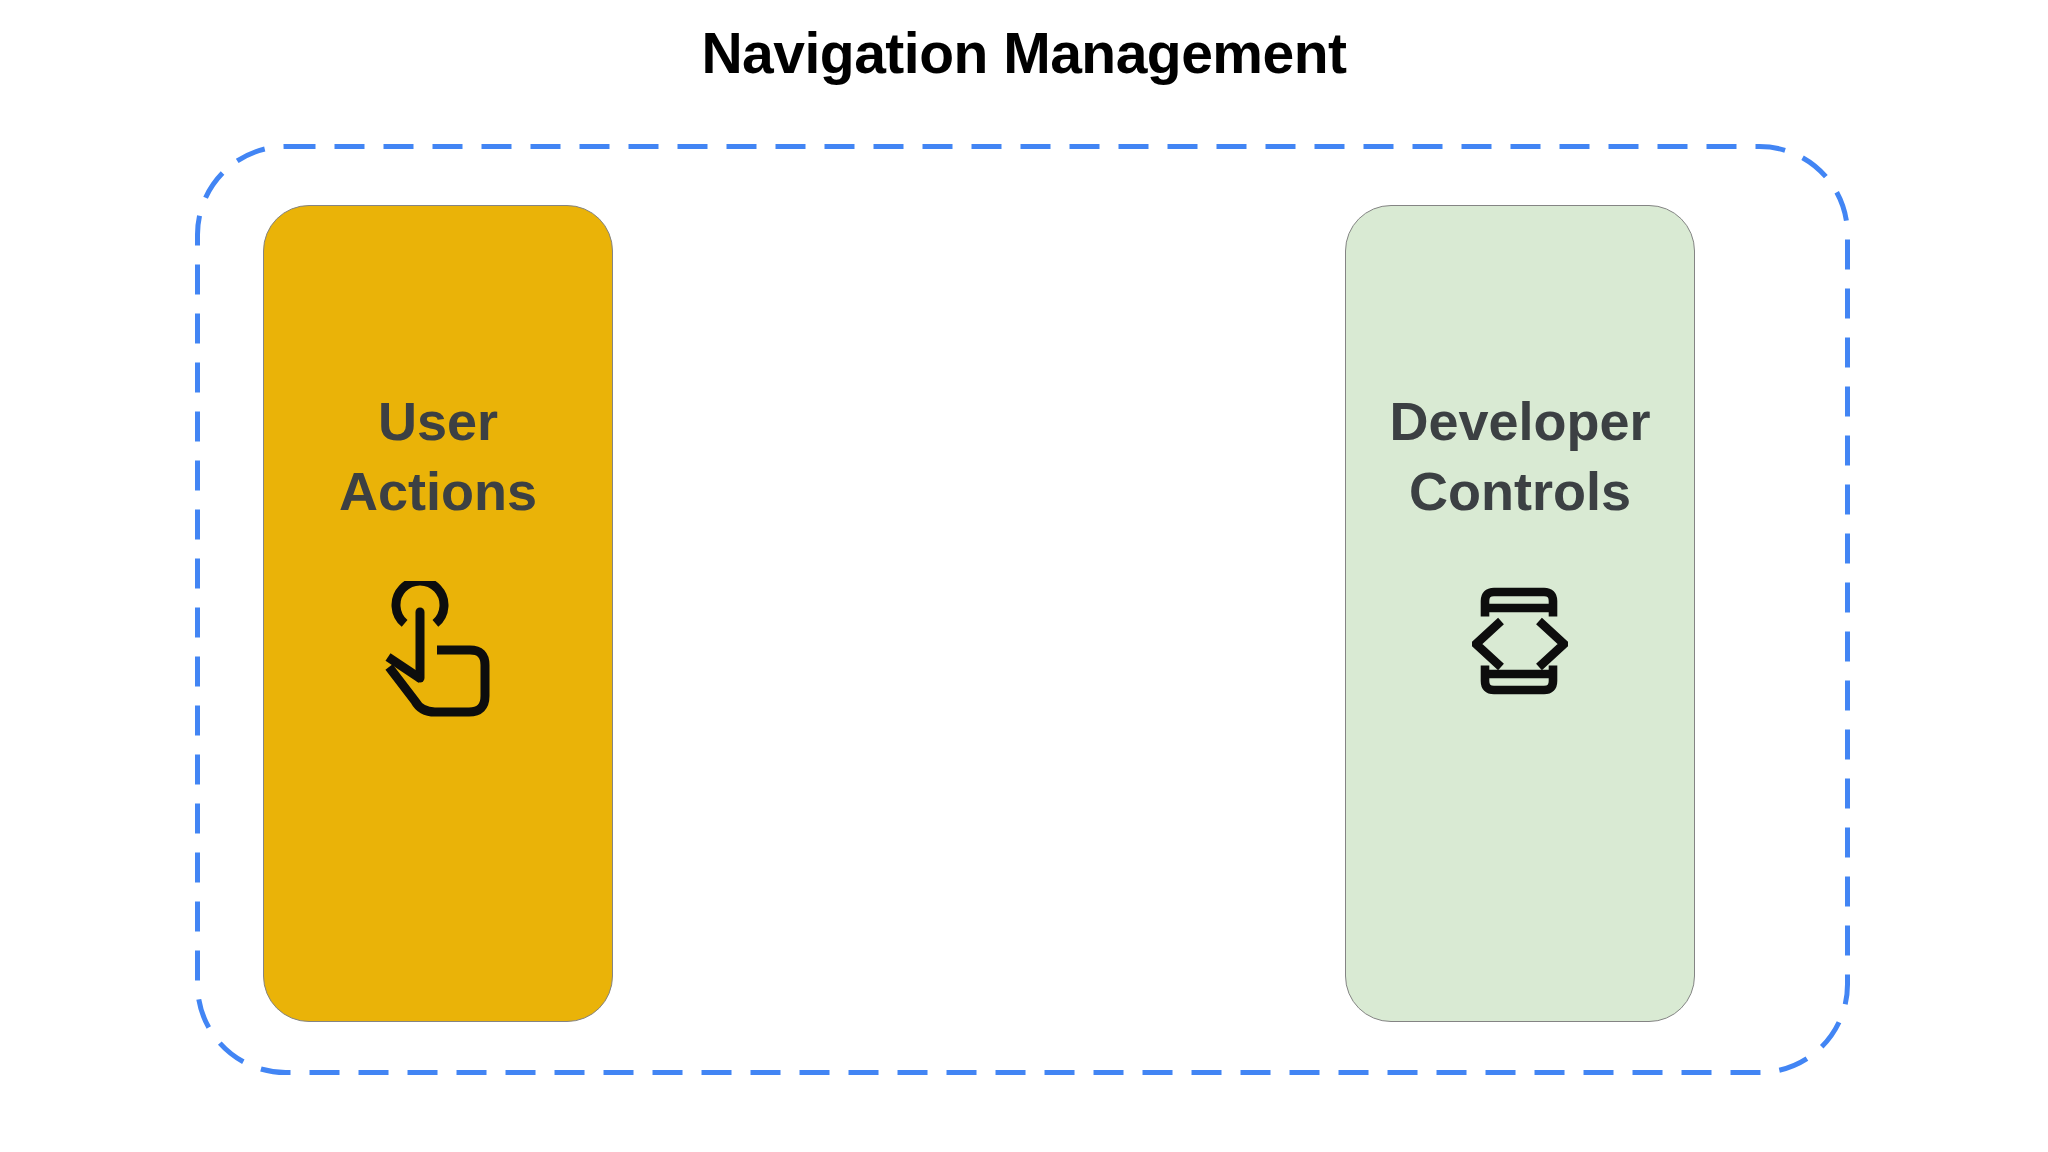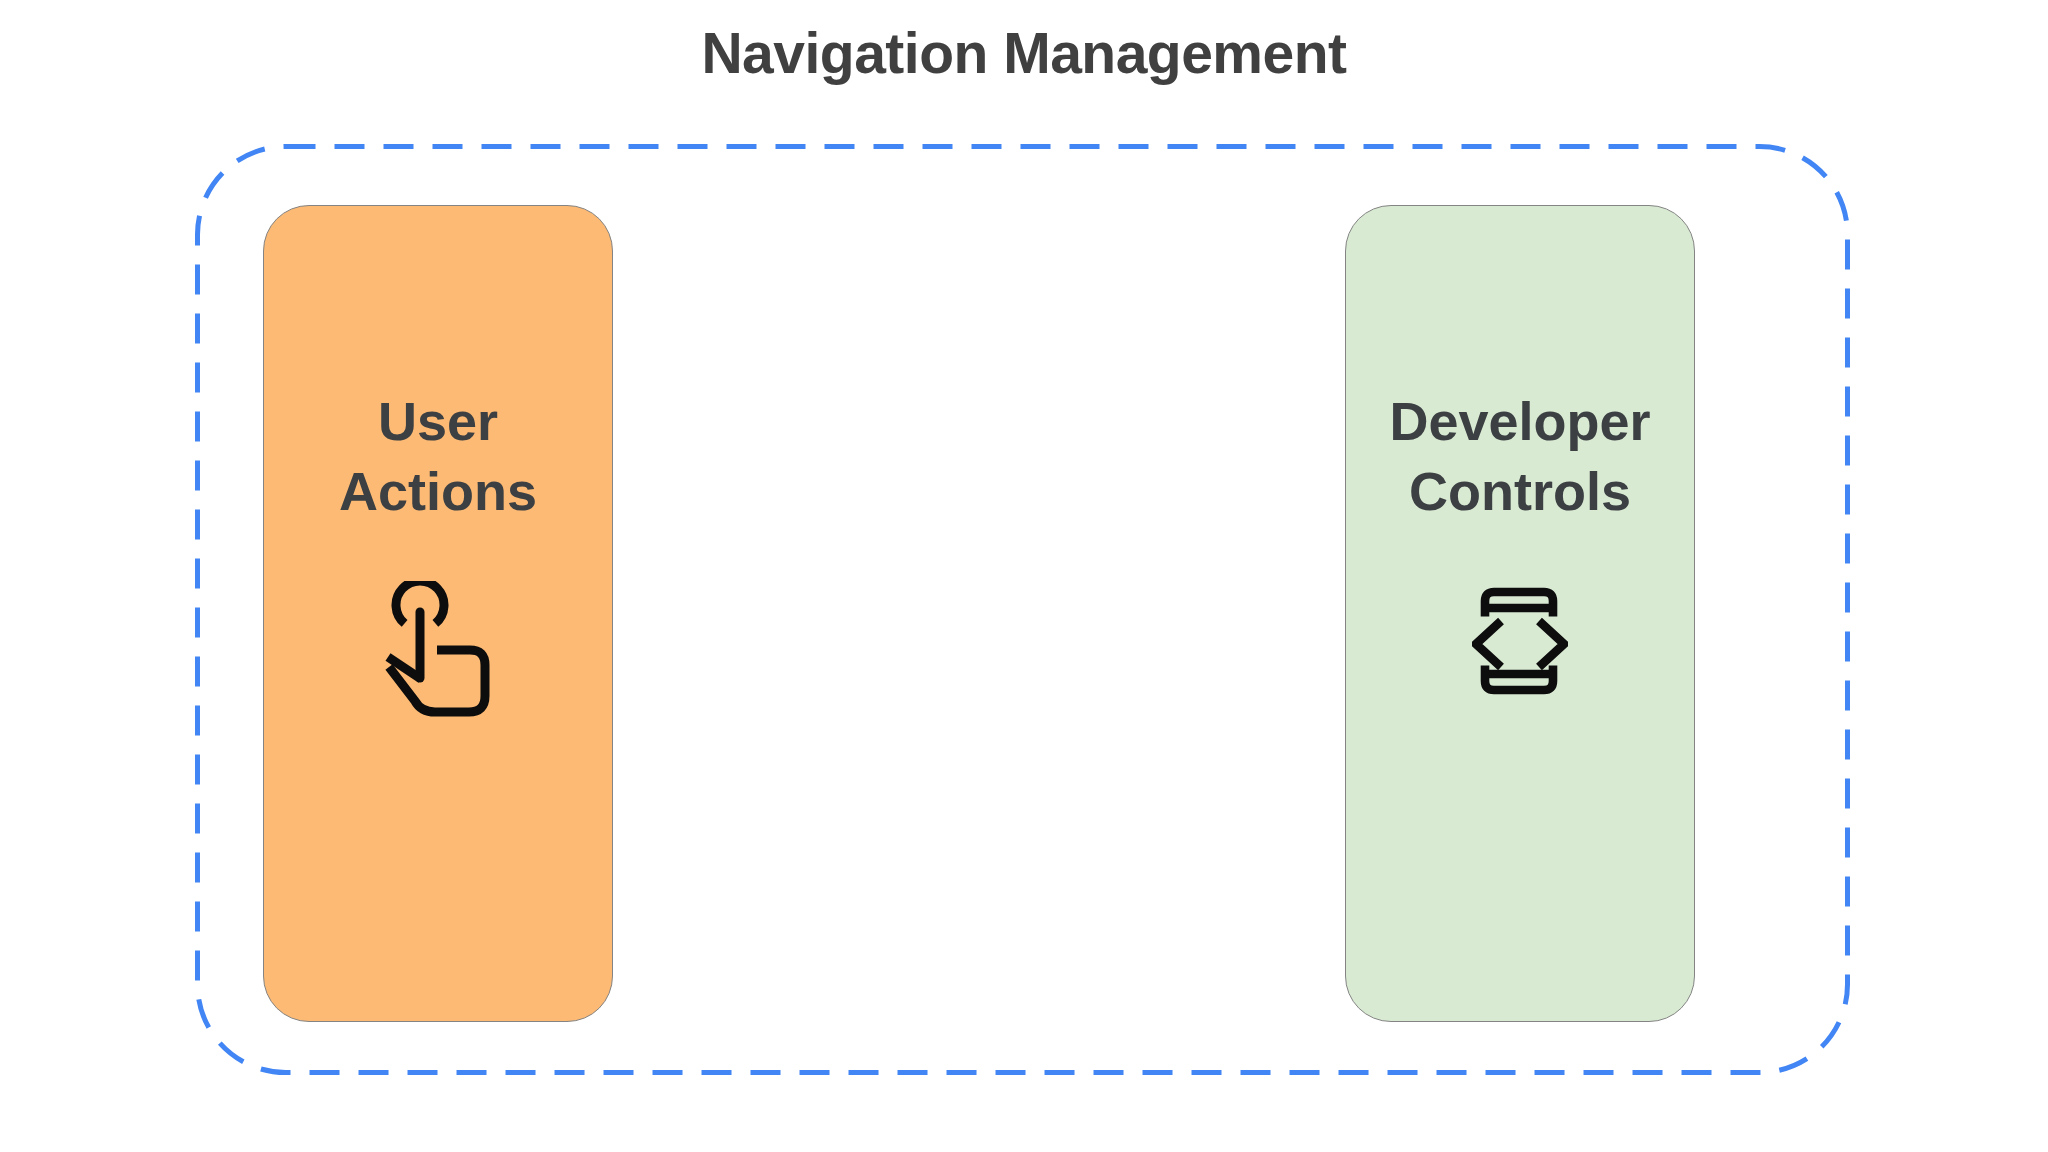--- a/index.html
+++ b/index.html
@@ -10,21 +10,21 @@
     font-family:"Liberation Sans", sans-serif;
     overflow:hidden;
   }
   .page-title{
     position:absolute;
     top:20px;left:0;width:2048px;
     text-align:center;
     font-size:57px;
     font-weight:800;
     letter-spacing:-0.5px;
-    color:#404040;
+    color:#000000;
   }
   .boundary-svg{
     position:absolute;
     left:195px;top:144px;
   }
   .card{
     position:absolute;
     top:205px;
     width:350px;height:817px;
     border:1.5px solid #848484;
@@ -55,21 +55,21 @@
 <body>
 
 <div id="canvas">
 
   <div class="page-title">Navigation Management</div>
 
   <svg class="boundary-svg" width="1655" height="931" viewBox="0 0 1655 931">
     <rect x="2.5" y="2.5" width="1650" height="926" rx="88" ry="88" fill="none" stroke="#4285f4" stroke-width="5" stroke-dasharray="30 19"></rect>
   </svg>
 
-  <div class="card pos-1" style="background: #fdba74;">
+  <div class="card pos-1" style="background: #eab308;">
     <div class="card-label" style="color: rgb(60, 64, 67);">User Actions</div>
     <svg class="card-icon" width="114" height="139" viewBox="0 0 114 139">
       <g fill="none" stroke="#0d0d0d" stroke-width="9">
         <path d="M54.4,42.4 A24,24 0 1 0 23.6,42.4"></path>
         <path d="M39,31 L39,97" stroke-linecap="round"></path>
         <path d="M7,76 L40,98"></path>
         <path d="M8,86 L34,120 Q40,131 54,131 L88,131 Q104,131 104,115 L104,84 Q104,69 89,69 L56,69" stroke-linejoin="round"></path>
       </g>
     </svg>
   </div>

